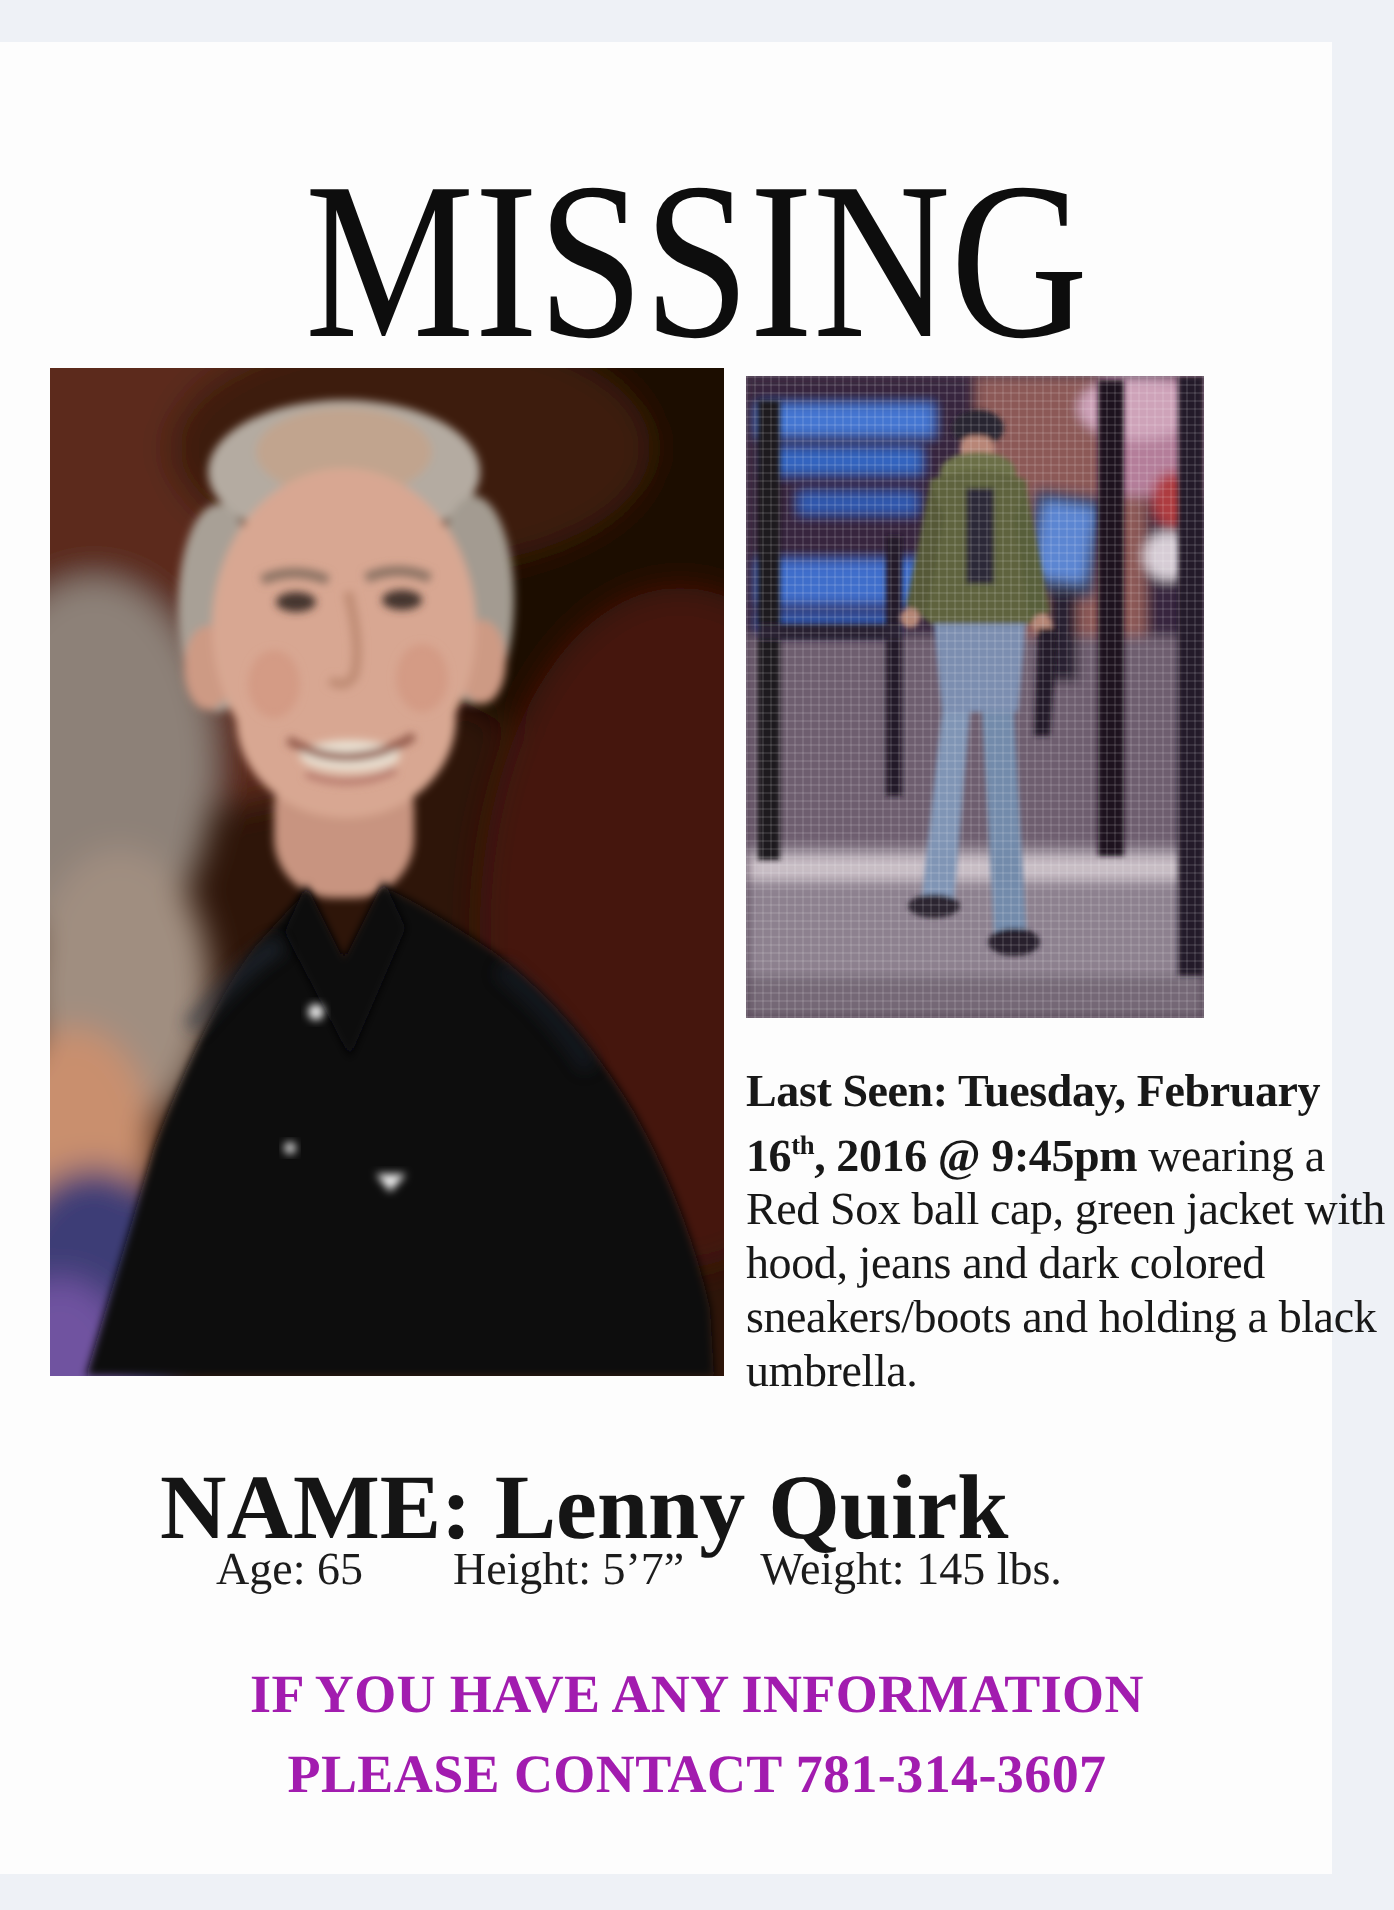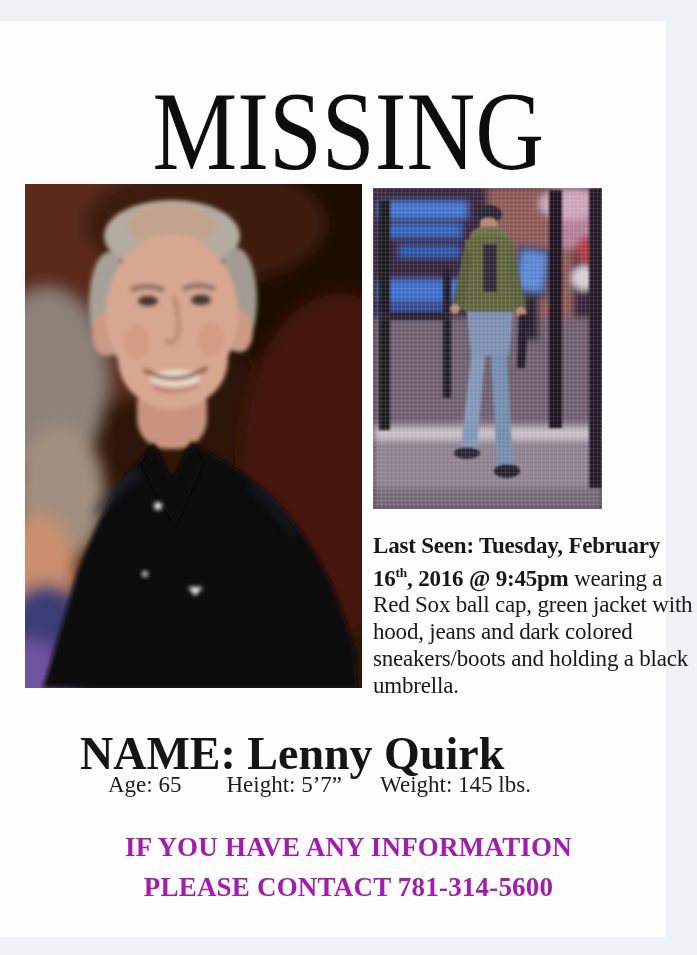--- a/index.html
+++ b/index.html
@@ -185,18 +185,18 @@
     <p class="last-seen"><b>Last Seen: Tuesday, February 16</b><span class="sup">th</span><b>, 2016 @ 9:45pm </b><span>wearing a Red Sox ball cap, green jacket with hood, jeans and dark colored sneakers/boots and holding a black umbrella.</span></p>
 
     <div class="name-line">NAME: Lenny Quirk</div>
 
     <div class="stats-line">
       <span class="stat stat-age">Age: 65</span><span class="stat stat-height">Height: 5’7”</span><span class="stat stat-weight">Weight: 145 lbs.</span>
     </div>
 
     <div class="contact">
       <div>IF YOU HAVE ANY INFORMATION</div>
-      <div>PLEASE CONTACT 781-314-5600</div>
+      <div>PLEASE CONTACT 781-314-3607</div>
     </div>
 
   </div>
   <div class="band-bottom"></div>
 </div>
 
 </body></html>

